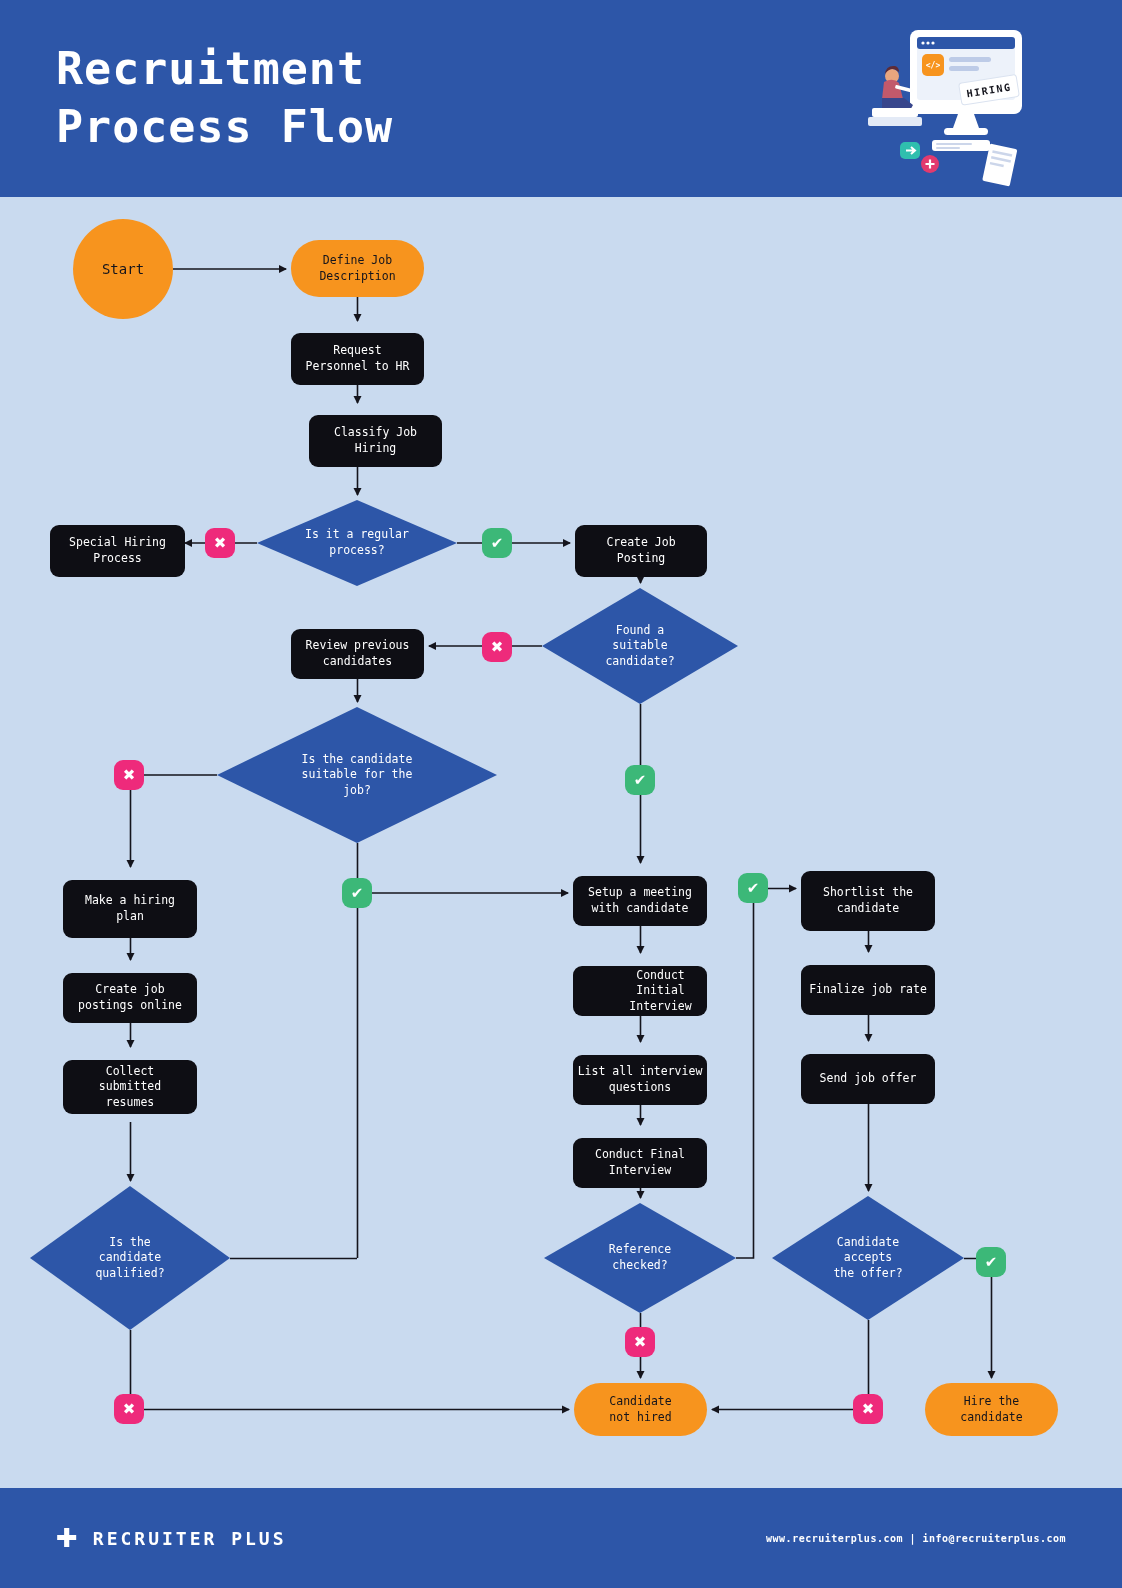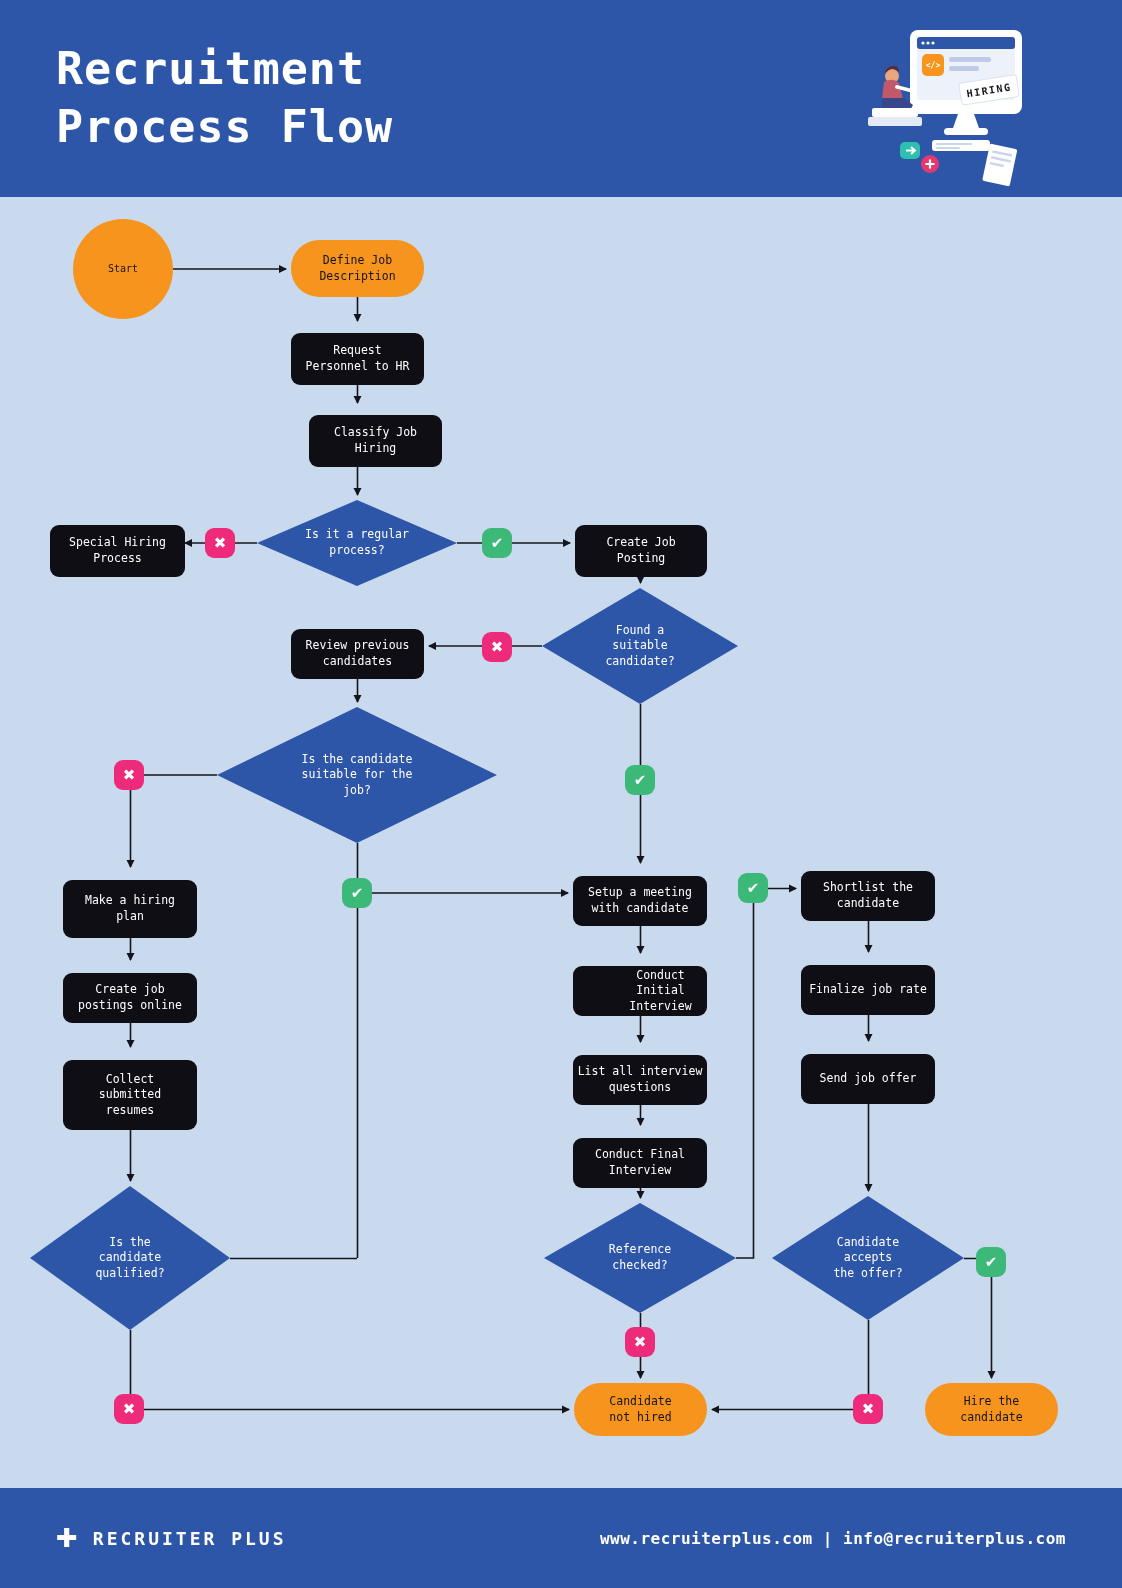--- a/index.html
+++ b/index.html
@@ -13,32 +13,32 @@
   .header { top:0; height:197px; }
   .footer { top:1488px; height:100px; display:flex; align-items:center; justify-content:space-between; padding:0 56px; }
   .title {
     position:absolute; left:56px; top:40px; color:#fff;
     font-size:45px; font-weight:bold; letter-spacing:1px; line-height:1.28;
     white-space:pre-line;
   }
   .illustration { position:absolute; left:848px; top:12px; }
   .brand { display:flex; align-items:center; gap:12px; color:#fff; font-size:18px; font-weight:bold; letter-spacing:3px; }
   .plus { font-size:26px; line-height:1; font-family:"DejaVu Sans",sans-serif; }
-  .contact { color:#fff; font-size:16px; font-weight:bold; letter-spacing:0.5px; }
+  .contact { color:#fff; font-size:10px; font-weight:bold; letter-spacing:0.5px; }
 
   svg.connectors { position:absolute; left:0; top:0; pointer-events:none; }
 
   .node {
     position:absolute; display:flex; align-items:center; justify-content:center;
     text-align:center; color:#fff; font-size:11.5px; line-height:1.35; padding:3px 4px;
   }
   .node span { white-space:pre-line; }
   .node.black { background:var(--ink,#0e0e14); border-radius:9px;margin-top:8px; }
   .node.orange { background:var(--orange,#f7941e); color:#14141c; border-radius:28px; }
-  .node.circle { background:var(--orange,#f7941e); color:#14141c; border-radius:50%; font-size:10px; }
+  .node.circle { background:var(--orange,#f7941e); color:#14141c; border-radius:50%; font-size:14px; }
   .node.diamond {
     background:var(--blue,#2d56a8); border-radius:0; padding:0;
     clip-path:polygon(50% 0,100% 50%,50% 100%,0 50%);
   }
   .marker {
     position:absolute; width:30px; height:30px; border-radius:9px;
     display:flex; align-items:center; justify-content:center;
     color:#fff; font-size:15px; font-weight:bold;
     font-family:"DejaVu Sans","Liberation Sans",sans-serif;
   }
@@ -195,21 +195,21 @@
   <div class="node black" style="left:63px;top:872px;width:134px;height:58px;">
     <span>Make a hiring
 plan</span>
   </div>
 
   <div class="node black" style="left:63px;top:965px;width:134px;height:50px;">
     <span>Create job
 postings online</span>
   </div>
 
-  <div class="node black" style="left:63px;top:1052px;width:134px;height:70px;">
+  <div class="node black" style="left:63px;top:1052px;width:134px;height:54px;">
     <span>Collect
 submitted
 resumes</span>
   </div>
 
   <div class="node diamond" style="left:30px;top:1186px;width:200px;height:144px;">
     <span>Is the
 candidate
 qualified?</span>
   </div>
@@ -232,21 +232,21 @@
   <div class="node black" style="left:573px;top:1130px;width:134px;height:50px;">
     <span>Conduct Final
 Interview</span>
   </div>
 
   <div class="node diamond" style="left:544px;top:1203px;width:192px;height:110px;">
     <span>Reference
 checked?</span>
   </div>
 
-  <div class="node black" style="left:801px;top:863px;width:134px;height:50px;">
+  <div class="node black" style="left:801px;top:863px;width:134px;height:60px;">
     <span>Shortlist the
 candidate</span>
   </div>
 
   <div class="node black" style="left:801px;top:957px;width:134px;height:50px;">
     <span>Finalize job rate</span>
   </div>
 
   <div class="node black" style="left:801px;top:1046px;width:134px;height:50px;">
     <span>Send job offer</span>

